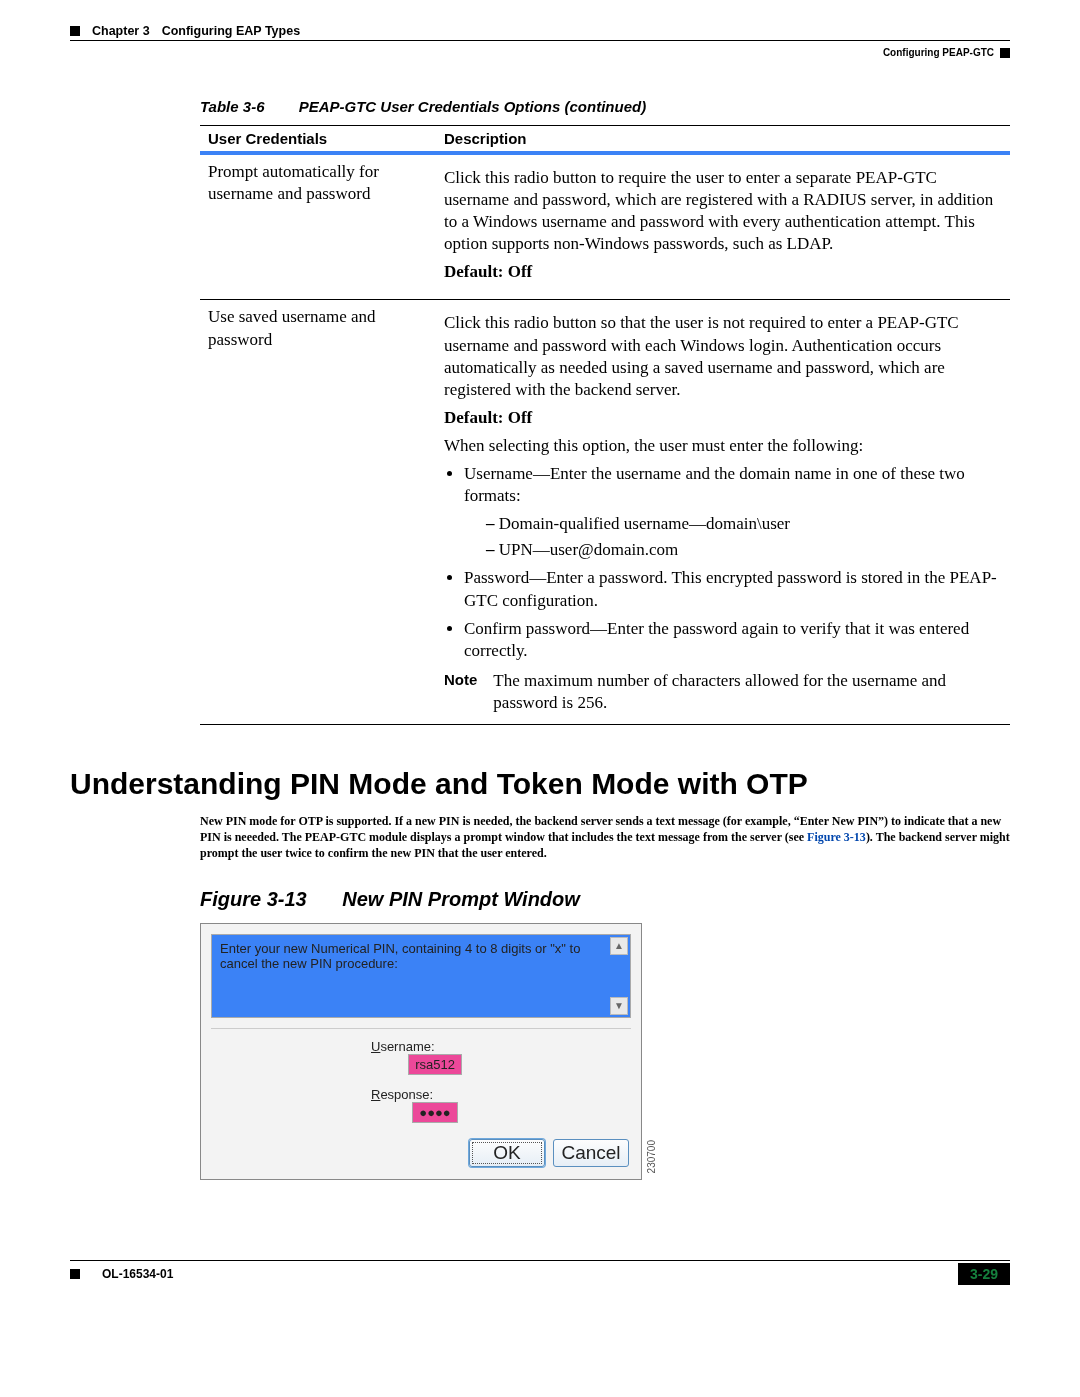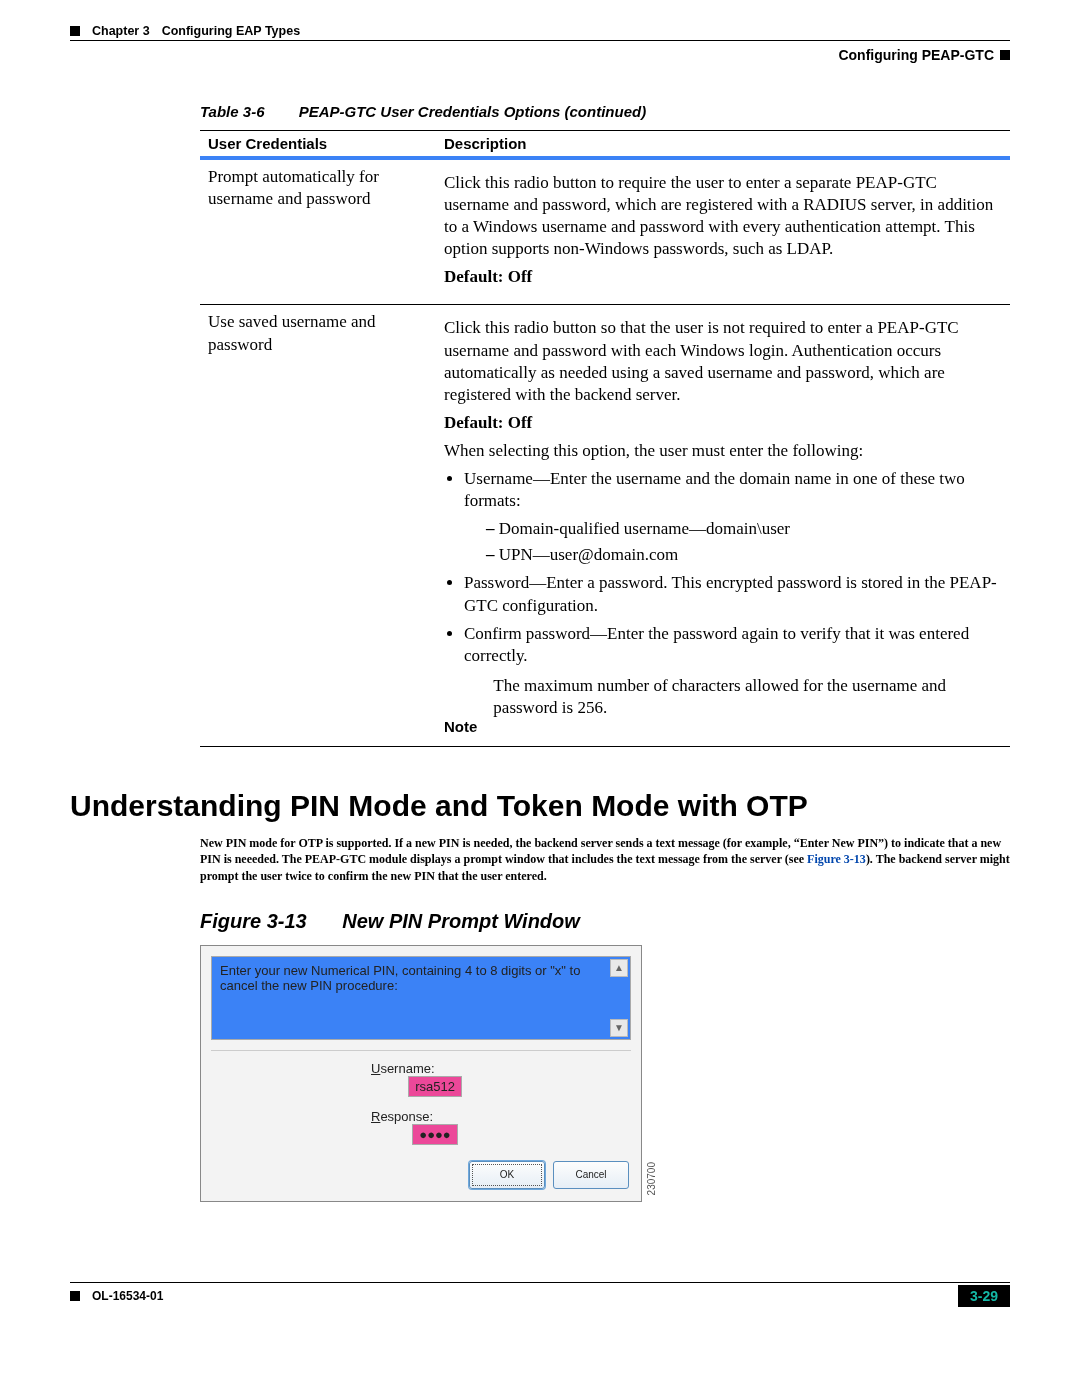--- a/index.html
+++ b/index.html
@@ -21,21 +21,21 @@
     font-weight: bold;
     font-size: 12.5px;
     display: flex;
     align-items: center;
     gap: 12px;
   }
   .sq { width:10px; height:10px; background:#000; display:inline-block; }
   .header-right {
     font-family: Arial, Helvetica, sans-serif;
     font-weight: bold;
-    font-size: 14px;
+    font-size: 10px;
     text-align: right;
     margin-top: 6px;
     display:flex;
     justify-content:flex-end;
     align-items:center;
     gap:6px;
   }
   .header-rule {
     border: none;
     border-top: 1px solid #000;
@@ -72,21 +72,21 @@
   }
   table.opts td.left { width: 220px; }
   .para { margin: 6px 0; }
   .default { font-weight:bold; }
   ul.bul { list-style: disc; margin: 6px 0 6px 20px; padding:0;}
   ul.bul li { margin:6px 0; }
   ul.dash { list-style:none; margin:6px 0 6px 22px; padding:0;}
   ul.dash li::before { content:"– "; font-weight:bold;}
   ul.dash li { margin:4px 0;}
   .noterow { display:flex; gap:16px; margin-top:8px;}
-  .noterow .notelabel { font-family: Arial, Helvetica, sans-serif; font-weight:bold; font-size:15px;margin-top:42px;}
+  .noterow .notelabel { font-family: Arial, Helvetica, sans-serif; font-weight:bold; font-size:15px;}
   h1.section {
     font-family: Arial, Helvetica, sans-serif;
     font-weight: bold;
     font-size: 30px;
     margin: 42px 0 12px 0;
   }
   .bodytext {
     font-size:12px;
     line-height:1.35;
     margin-left:130px;
@@ -130,44 +130,44 @@
   .underline-first { text-decoration: underline; text-decoration-style:solid;}
   .val { background:#ec4899; border:1px solid #aaa; padding:2px 6px; flex:1; height:20px; display:flex; align-items:center;margin-left:28px;}
   .sep { border:none; border-top:1px solid #ccc; margin:4px 10px;}
   .dlg-footer { display:flex; justify-content:flex-end; gap:8px; padding:10px 12px 12px;}
   .btn {
     min-width:74px; height:26px;
     border:1px solid #5a8fbf;
     background:linear-gradient(#fdfdfd,#e6eef6);
     border-radius:3px;
     font-family:"Segoe UI", Tahoma, sans-serif;
-    font-size:10px;
+    font-size:19px;
     display:flex;align-items:center;justify-content:center;
   }
   .btn.focus { outline:1px dotted #555; outline-offset:-4px; box-shadow:0 0 0 1px #6fa8dc;}
   .sidecode { font-family: Arial, sans-serif; font-size:10px; color:#555; writing-mode: vertical-rl; transform: rotate(180deg); margin-bottom:6px;}
   .footer {
     margin-top:80px;
   }
   .footer-rule { border:none; border-top:1px solid #000; margin:0 0 2px 0;}
   .footer-title {
     font-family: Arial, Helvetica, sans-serif;
     font-weight:bold;
     font-size:12px;
     text-align:center;
   }
   .footer-row {
     display:flex; justify-content:space-between; align-items:center; margin-top:2px;
   }
   .footer-ol {
     font-family: Arial, Helvetica, sans-serif; font-weight:bold; font-size:12px;
-    display:flex; align-items:center; gap:12px;
+    display:flex; align-items:center; gap:22px;
   }
   .pagebox {
-    background:#000; color:#14b8a6; font-family: Arial, Helvetica, sans-serif; font-weight:bold; font-size:14px; padding:3px 12px;
+    background:#000; color:#15803d; font-family: Arial, Helvetica, sans-serif; font-weight:bold; font-size:14px; padding:3px 12px;
   }
 </style>
 </head>
 <body>
 
 <div class="page">
 
   <div class="header-top">
     <span class="sq"></span>
     <span>Chapter 3</span>

